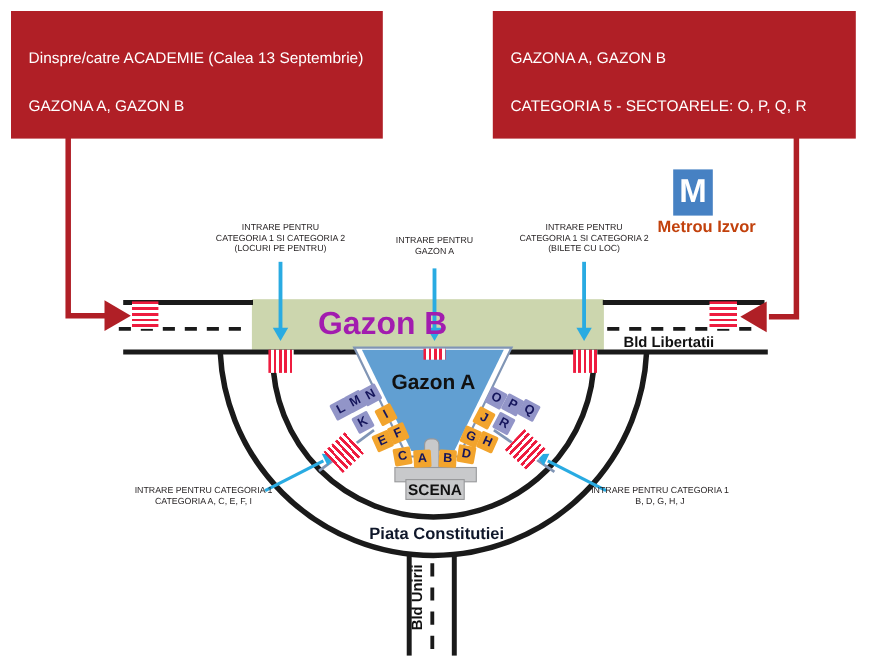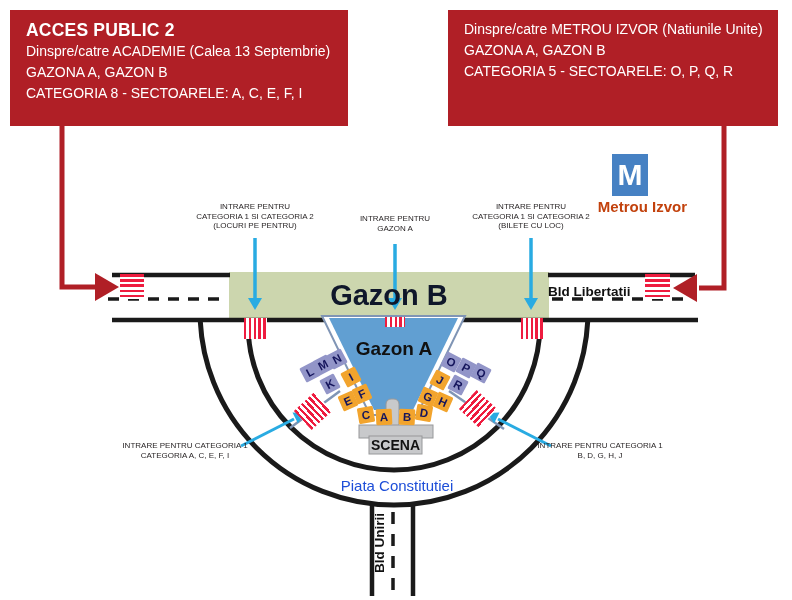--- a/index.html
+++ b/index.html
@@ -6,28 +6,28 @@
   #stage-root{
     position:relative;width:792px;height:600px;overflow:hidden;background:#fff;
     font-family:"Liberation Sans", sans-serif;
   }
   
   .access-box{
     position:absolute;top:10px;height:116px;background:var(--box_red);
     color:#fff;padding:9px 0 0 16px;box-sizing:border-box;
   }
   .access-box .box-title{font-size:17.5px;font-weight:bold;line-height:22px;letter-spacing:.2px;}
-  .access-box .box-line{font-size:14px;line-height:21px;}
+  .access-box .box-line{font-size:14px;line-height:21px;margin-top:23px;}
   
   .gazonb-block{position:absolute;left:229px;top:272px;width:320px;height:46px;background:var(--gazon_b_green);z-index:1;}
-  .gazonb-text{position:absolute;left:289px;top:279px;width:200px;text-align:center;font-size:29px;font-weight:bold;color:#0f172a;z-index:4;}
+  .gazonb-text{position:absolute;left:289px;top:279px;width:200px;font-size:29px;font-weight:bold;color:#a21caf;z-index:4;}
   .gazona-text{position:absolute;left:334px;top:338px;width:120px;text-align:center;font-size:19px;font-weight:bold;color:#111;z-index:4;}
   .scena-text{position:absolute;left:369px;top:437px;width:53px;text-align:center;font-size:14px;font-weight:bold;color:#111;z-index:4;}
-  .road-label-h{position:absolute;left:548px;top:284px;width:120px;font-size:13.5px;font-weight:bold;color:#111;z-index:4;}
-  .roundabout-label{position:absolute;left:317px;top:477px;width:160px;text-align:center;font-size:15px;font-weight:normal;color:#1d4ed8;z-index:4;}
+  .road-label-h{position:absolute;left:548px;top:303px;width:120px;text-align:center;font-size:13.5px;font-weight:bold;color:#111;z-index:4;}
+  .roundabout-label{position:absolute;left:317px;top:477px;width:160px;text-align:center;font-size:15px;font-weight:bold;color:#0f172a;z-index:4;}
   .road-label-v{position:absolute;left:346px;top:534px;width:70px;height:18px;text-align:center;font-size:13.5px;font-weight:bold;color:#111;
     transform:rotate(-90deg);z-index:4;}
   
   .metro-icon{position:absolute;left:612px;top:154px;width:36px;height:42px;background:var(--metro_blue);
     color:#fff;font-size:30px;font-weight:bold;text-align:center;line-height:42px;z-index:4;}
   .metro-label{position:absolute;left:567px;top:198px;width:120px;text-align:right;font-size:15px;font-weight:bold;color:#c2410c;z-index:4;}
   
   .entrance-label{position:absolute;z-index:4;text-align:center;font-size:8px;line-height:9.5px;color:#231f20;}
   
   .hatch{position:absolute;z-index:3;}
@@ -117,28 +117,26 @@
 
   <div class="hatch hatch-h" style="left:120px;top:274px;width:24px;height:25px;"></div>
   <div class="hatch hatch-h" style="left:645px;top:274px;width:25px;height:25px;"></div>
   <div class="hatch hatch-v" style="left:244px;top:318px;width:23px;height:21px;"></div>
   <div class="hatch hatch-v" style="left:385px;top:317px;width:20px;height:10px;"></div>
   <div class="hatch hatch-v" style="left:521px;top:318px;width:22px;height:21px;"></div>
   <div class="hatch hatch-v" style="left:299px;top:398px;width:28px;height:26px;transform:rotate(-43deg);"></div>
   <div class="hatch hatch-v" style="left:464px;top:396px;width:28px;height:26px;transform:rotate(43deg);"></div>
 
   <div class="access-box" style="left:10px;width:338px;">
-    <div class="box-title">ACCES PUBLIC 2</div>
     <div class="box-line">Dinspre/catre ACADEMIE (Calea 13 Septembrie)</div>
     <div class="box-line">GAZONA A, GAZON B</div>
     <div class="box-line">CATEGORIA 8 - SECTOARELE: A, C, E, F, I</div>
   </div>
 
   <div class="access-box" style="left:448px;width:330px;">
-    <div class="box-line">Dinspre/catre METROU IZVOR (Natiunile Unite)</div>
     <div class="box-line">GAZONA A, GAZON B</div>
     <div class="box-line">CATEGORIA 5 - SECTOARELE: O, P, Q, R</div>
   </div>
 
   <div class="metro-icon">M</div>
   <div class="metro-label">Metrou Izvor</div>
 
   <div class="gazonb-text">Gazon B</div>
   <div class="gazona-text">Gazon A</div>
   <div class="scena-text">SCENA</div>

